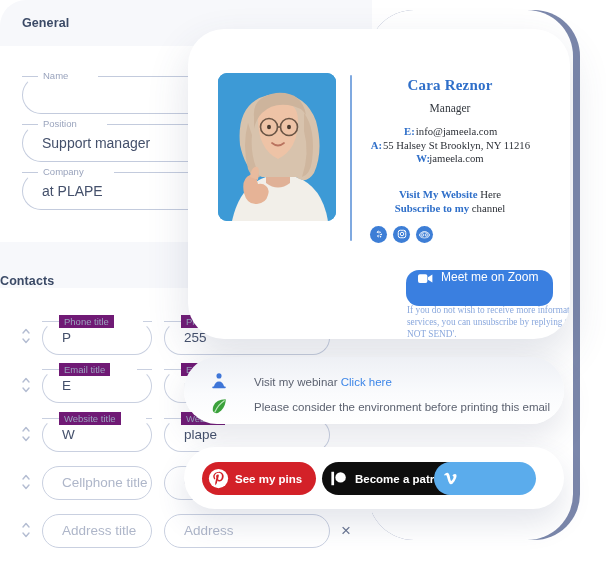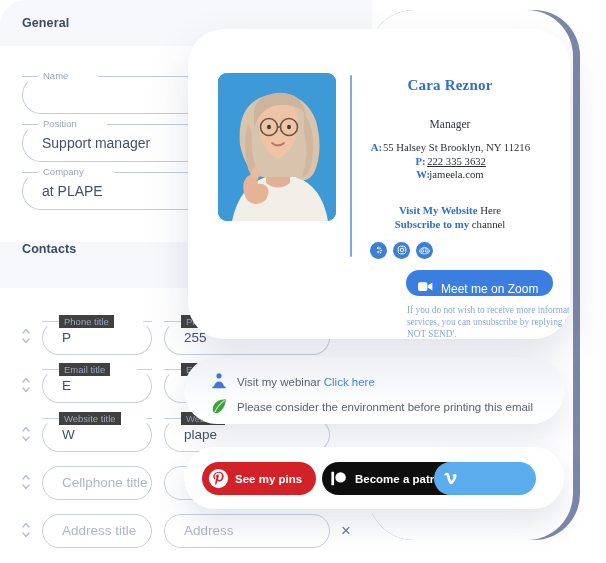--- a/index.html
+++ b/index.html
@@ -61,22 +61,21 @@
     color: #3b4a66;
     letter-spacing: 0.1px;
   }
   .section-header {
     position: absolute;
     left: 0;
     width: 372px;
     height: 46px;
     background: #f7f8fb;
     display: flex;
-    align-items: flex-start;
-    padding-left: 22px;
+    align-items: flex-end;
     box-sizing: border-box;
   }
 
   
   .field {
     position: absolute;
     height: 38px;
     box-sizing: border-box;
   }
   .field .ring {
@@ -126,21 +125,21 @@
     position: absolute;
     height: 34px;
     border: 1px solid #c9d0e0;
     border-radius: 17px;
     box-sizing: border-box;
     background: #fff;
   }
   .pill .legend {
     position: absolute;
     top: -7px; left: 16px;
-    background: #404040;
+    background: #701a75;
     padding: 0 5px;
     font-size: 9.5px;
     color: #9aa4bd;
     line-height: 13px;
   }
   .pill .topline-l, .pill .topline-r {
     position: absolute;
     top: -1px; height: 1px;
     background: #c9d0e0;
   }
@@ -207,21 +206,21 @@
     font-size: 15px;
     font-weight: bold;
     color: #2f6fc9;
     line-height: 20px;
     letter-spacing: 0.2px;
   }
   .sig-role {
     font-size: 11.5px;
     color: #33383f;
     line-height: 19px;
-    margin-top: 20px;
+    margin-top: 4px;
   }
   .sig-contact {
     margin-top: 7px;
     font-size: 10.7px;
     color: #2b2f36;
     line-height: 13.6px;
   }
   .sig-contact .kv { white-space: nowrap; }
   .sig-contact .k {
     color: #2f6fc9;
@@ -247,26 +246,26 @@
     border-radius: 50%;
     background: #3d7ed6;
     display: flex;
     align-items: center;
     justify-content: center;
     cursor: pointer;
   }
   .zoom-btn {
     position: absolute;
     left: 218px; top: 241px;
-    height: 26px;
+    height: 36px;
     padding: 0 15px 0 12px;
     border-radius: 13px;
     background: #3a7fe0;
     display: flex;
-    align-items: flex-end;
+    align-items: flex-start;
     gap: 8px;
     cursor: pointer;
     z-index: 6;
   }
   .zoom-btn .lbl {
     color: #fff;
     font-size: 12px;
     white-space: nowrap;
   }
   .disclaimer {
@@ -287,21 +286,21 @@
     width: 380px; height: 67px;
     border-radius: 33px;
     background: linear-gradient(180deg,#eef0f5 0%,#fafbfd 55%,#ffffff 100%);
     z-index: 5;
     box-shadow: 0 14px 30px rgba(60,72,110,0.13);
   }
   .wrow {
     position: absolute;
     display: flex;
     align-items: center;
-    gap: 9px;
+    gap: 26px;
     font-size: 11.5px;
     color: #5c6270;
     white-space: nowrap;
   }
   .wrow .lnk { color: #3d86e8; cursor: pointer; }
 
   
   .social-card {
     position: absolute;
     left: 184px; top: 447px;
@@ -505,24 +504,24 @@
         </div>
 
         <div class="sig-divider"></div>
 
         <div class="sig-text">
           <div class="sig-name">Cara Reznor</div>
           <div class="sig-role">Manager</div>
 
           <div class="sig-contact">
             <div class="kv">
-              <span class="k">A:</span><span>55 Halsey St Brooklyn, NY 11216</span>
+              <span class="k">E:</span><span>info@jameela.com</span>
             </div>
             <div class="kv">
-              <span class="k">P:</span><span class="underline">222 335 3632</span>
+              <span class="k">A:</span><span>55 Halsey St Brooklyn, NY 11216</span>
             </div>
             <div class="kv">
               <span class="k">W:</span><span>jameela.com</span>
             </div>
           </div>
 
           <div class="sig-links">
             <div><b>Visit My Website</b><span> Here</span></div>
             <div><b>Subscribe to my</b><span> channel</span></div>
           </div>

